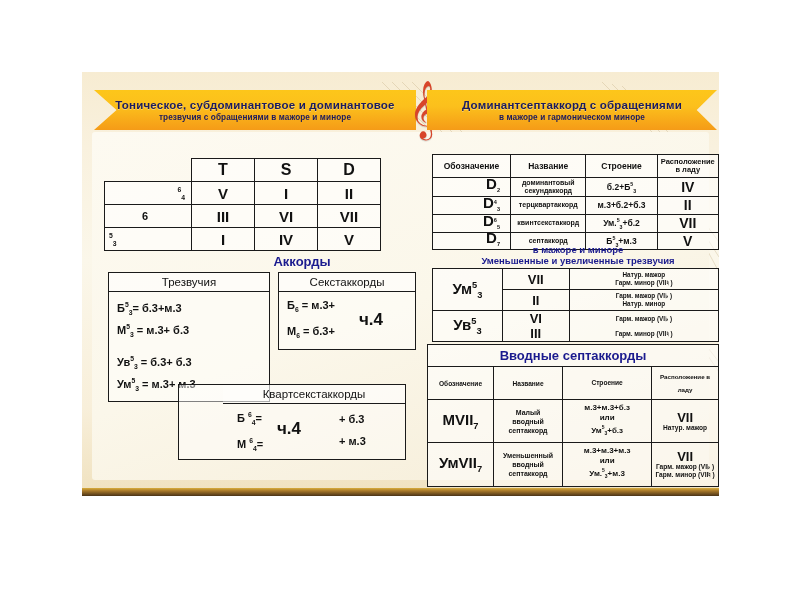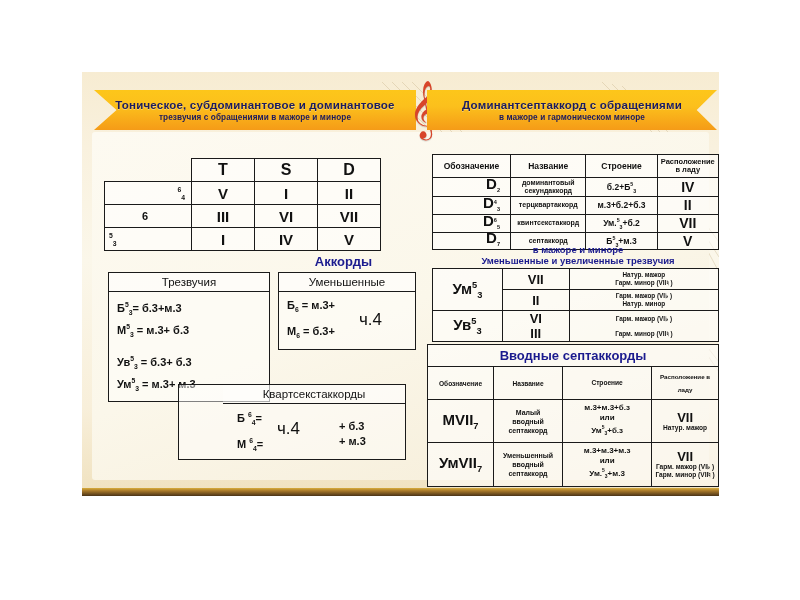--- a/index.html
+++ b/index.html
@@ -74,21 +74,21 @@
 
   
   #tsd { position:absolute; left:22px; top:86px; }
   #tsd td { width:62px; height:22px; font-size:15px; }
   #tsd td.lbl { width:76px; text-align:right; padding-right:6px; font-size:11px; }
   #tsd td.hdr { font-size:16px; }
   sup.s, sub.s { font-size:.62em; font-weight:bold; }
 
   
   #akkordy-h {
-    position:absolute; left:150px; top:182px; width:140px; text-align:right;
+    position:absolute; left:150px; top:182px; width:140px; text-align:center;
     font-weight:bold; font-size:13px; color:#1b1b8e;
     text-shadow:0 1px 0 rgba(255,255,255,.5);
   }
 
   .card {
     position:absolute; border:1.6px solid #1a1a1a;
     background:rgba(255,255,255,.45);
   }
   .card .chead {
     border-bottom:1.6px solid #1a1a1a; text-align:center;
@@ -96,21 +96,21 @@
     background:rgba(255,255,255,.35);
   }
   .card .cbody { padding:6px 8px; font-size:11px; font-weight:bold; color:#111; }
   .card .cbody .ln { line-height:14px; white-space:nowrap; }
   .gap { height:10px; }
 
   #c-trezv { left:26px; top:200px; width:160px; }
   #c-sekst  { left:196px; top:200px; width:136px; height:76px; }
   #c-kvsekst{ left:96px; top:312px; width:182px; height:74px;padding-left:44px; }
 
-  .big { font-size:17px; font-weight:normal; }
+  .big { font-size:17px; font-weight:bold; }
   .rel { position:relative; }
   .abs { position:absolute; }
 
   
   #d7 { position:absolute; left:350px; top:82px; }
   #d7 td { font-size:9px; font-weight:bold; line-height:10px; }
   #d7 td.h { font-size:8.5px; padding:3px 2px; }
   #d7 .cA { width:78px; text-align:right; padding-right:10px; }
   #d7 .cB { width:76px; font-size:7px; font-weight:bold; padding:1px 2px; line-height:8px;}
   #d7 .cC { width:80px; font-size:8.5px; }
@@ -218,39 +218,39 @@
         <div class="ln">
           <span>Ув</span><sup class="s">5</sup><sub class="s">3</sub> <span>= б.3+ б.3</span>
         </div>
         <div class="ln">
           <span>Ум</span><sup class="s">5</sup><sub class="s">3</sub> <span>= м.3+ м.3</span>
         </div>
       </div>
     </div>
 
     <div class="card" id="c-sekst">
-      <div class="chead">Уменьшенные</div>
+      <div class="chead">Секстаккорды</div>
       <div class="cbody rel" style="height:50px">
         <div class="ln abs" style="left:8px;top:6px">
           <span>Б</span><sub class="s">6</sub> <span>= м.3+</span>
         </div>
         <div class="ln abs" style="left:8px;top:32px">
           <span>М</span><sub class="s">6</sub> <span>= б.3+</span>
         </div>
         <div class="big abs" style="left:80px;top:18px">ч.4</div>
       </div>
     </div>
 
     <div class="card" id="c-kvsekst">
       <div class="chead">Квартсекстаккорды</div>
       <div class="cbody rel" style="height:48px">
         <div class="ln abs" style="left:14px;top:4px">
           <span>Б</span> <sup class="s">6</sup><sub class="s">4</sub><span>=</span>
         </div>
-        <div class="ln abs" style="left:116px;top:15px">+ б.3</div>
+        <div class="ln abs" style="left:116px;top:8px">+ б.3</div>
         <div class="ln abs" style="left:14px;top:30px">
           <span>М</span> <sup class="s">6</sup><sub class="s">4</sub><span>=</span>
         </div>
         <div class="ln abs" style="left:116px;top:30px">+ м.3</div>
         <div class="big abs" style="left:54px;top:15px">ч.4</div>
       </div>
     </div>
 
     <table class="grid" id="d7">
       <tbody>

